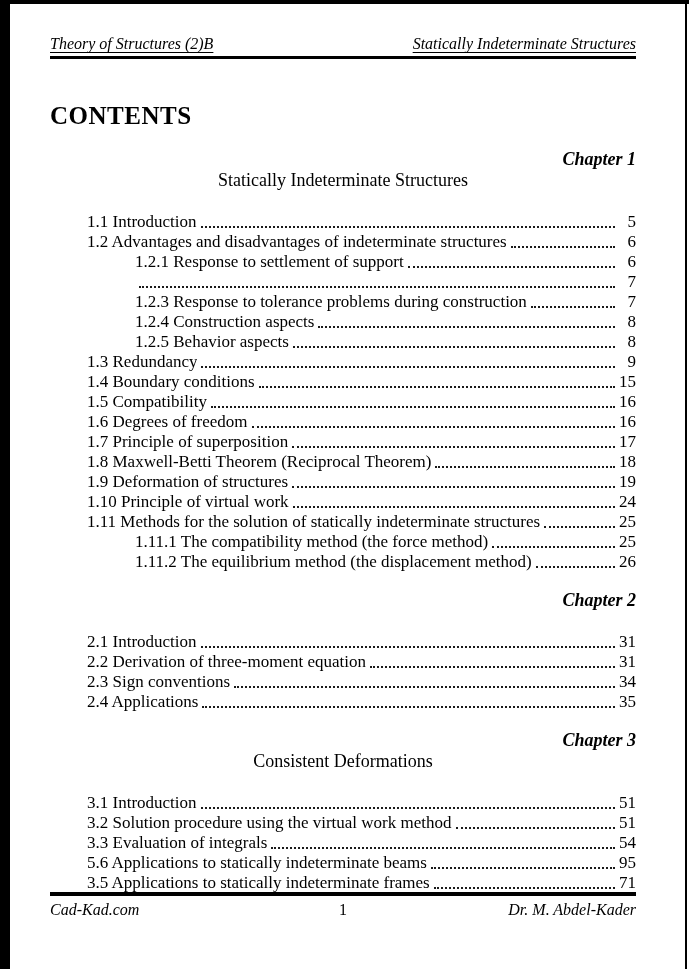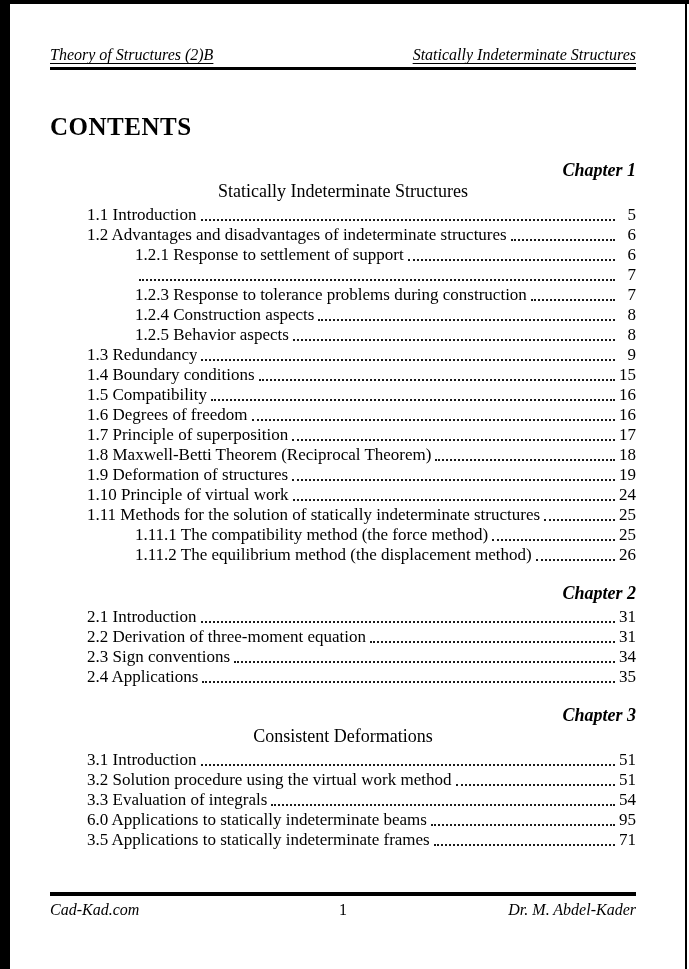--- a/index.html
+++ b/index.html
@@ -29,21 +29,21 @@
     position: absolute; top: 0; right: 2px; width: 2px; height: 100%;
     background: #000;
   }
   .content {
     position: absolute;
     left: 50px;
     top: 0;
     width: 586px;
   }
   .header {
-    margin-top: 46px;
+    margin-top: 35px;
     padding-bottom: 3px;
     border-bottom: 3px solid #000;
     display: flex;
     justify-content: space-between;
     align-items: flex-end;
     font-size: 16px;
     font-style: italic;
   }
   .header .hdr {
     text-decoration: underline;
@@ -68,21 +68,21 @@
     line-height: 21px;
   }
   .chapter-title {
     margin: 0;
     font-size: 18px;
     font-weight: normal;
     text-align: center;
     line-height: 21px;
   }
   .entries {
-    margin-top: 3px;
+    margin-top: 21px;
     padding-left: 37px;
   }
   .row {
     display: flex;
     align-items: baseline;
     line-height: 20px;
     font-size: 17px;
   }
   .row.sub { padding-left: 48px; }
   .etext { white-space: nowrap; flex: 0 1 auto; overflow: hidden; }
@@ -295,21 +295,21 @@
     <span class="pnum">51</span>
   </div>
 
   <div class="row">
     <span class="etext">3.3 Evaluation of integrals</span>
     <span class="leader"></span>
     <span class="pnum">54</span>
   </div>
 
   <div class="row">
-    <span class="etext">6.0 Applications to statically indeterminate beams</span>
+    <span class="etext">5.6 Applications to statically indeterminate beams</span>
     <span class="leader"></span>
     <span class="pnum">95</span>
   </div>
 
   <div class="row">
     <span class="etext">3.5 Applications to statically indeterminate frames</span>
     <span class="leader"></span>
     <span class="pnum">71</span>
   </div>
 </div>

